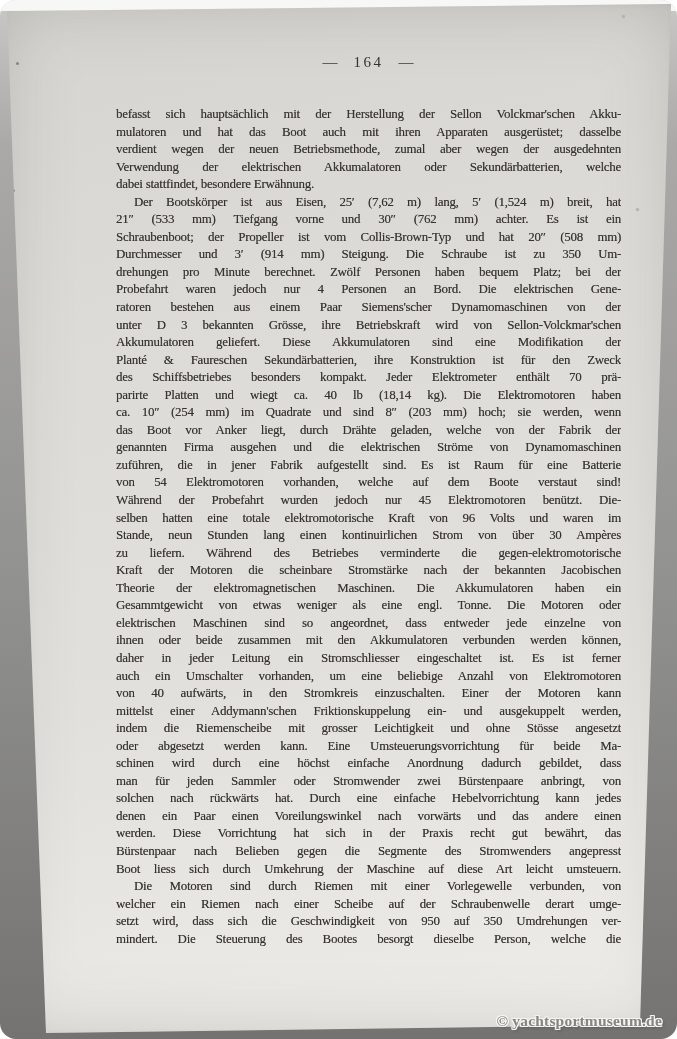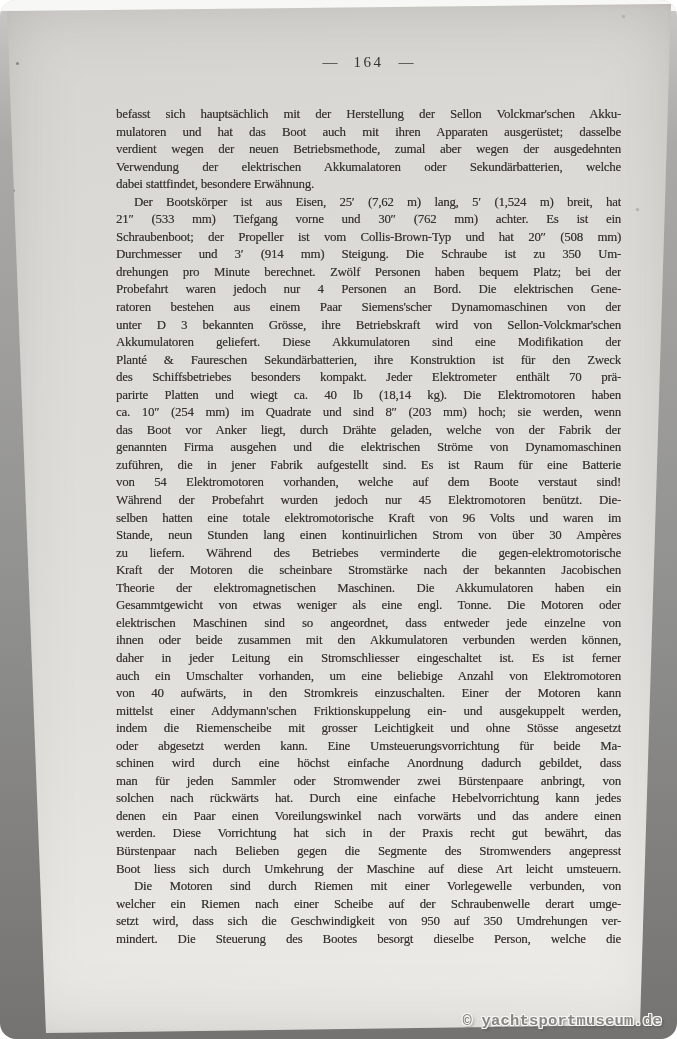--- a/index.html
+++ b/index.html
@@ -48,21 +48,21 @@
   .line{
     height:17.55px;line-height:17.55px;overflow:hidden;
     text-align:justify;text-align-last:justify;white-space:normal;
   }
   .line::after{content:"";display:inline-block;width:100%;}
   .line.indent{text-indent:18px;}
   .line.short{text-align-last:left;}
   .line.short::after{content:none;}
   .watermark{
     position:absolute;right:15px;bottom:9px;
-    font-family:Liberation Mono, monospace;
+    font-family:Liberation Serif, serif;
     font-weight:bold;font-size:15.5px;letter-spacing:.2px;
     color:#878580;
     text-shadow:0 1px 0 #f6f5f3,0 -1px 0 #f6f5f3,1px 0 0 #f6f5f3,-1px 0 0 #f6f5f3,
                 1px 1px 0 #f6f5f3,-1px -1px 0 #f6f5f3,1px -1px 0 #f6f5f3,-1px 1px 0 #f6f5f3,
                 2px 2px 3px rgba(55,54,52,.55);
   }
 </style>
 </head>
 <body>
 

